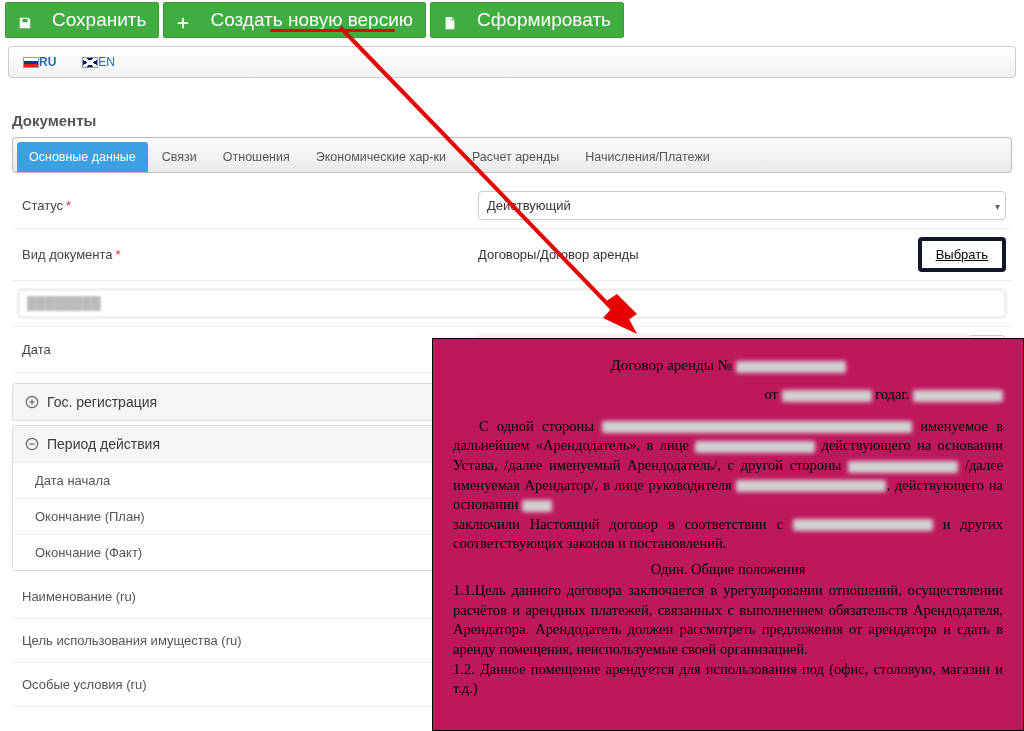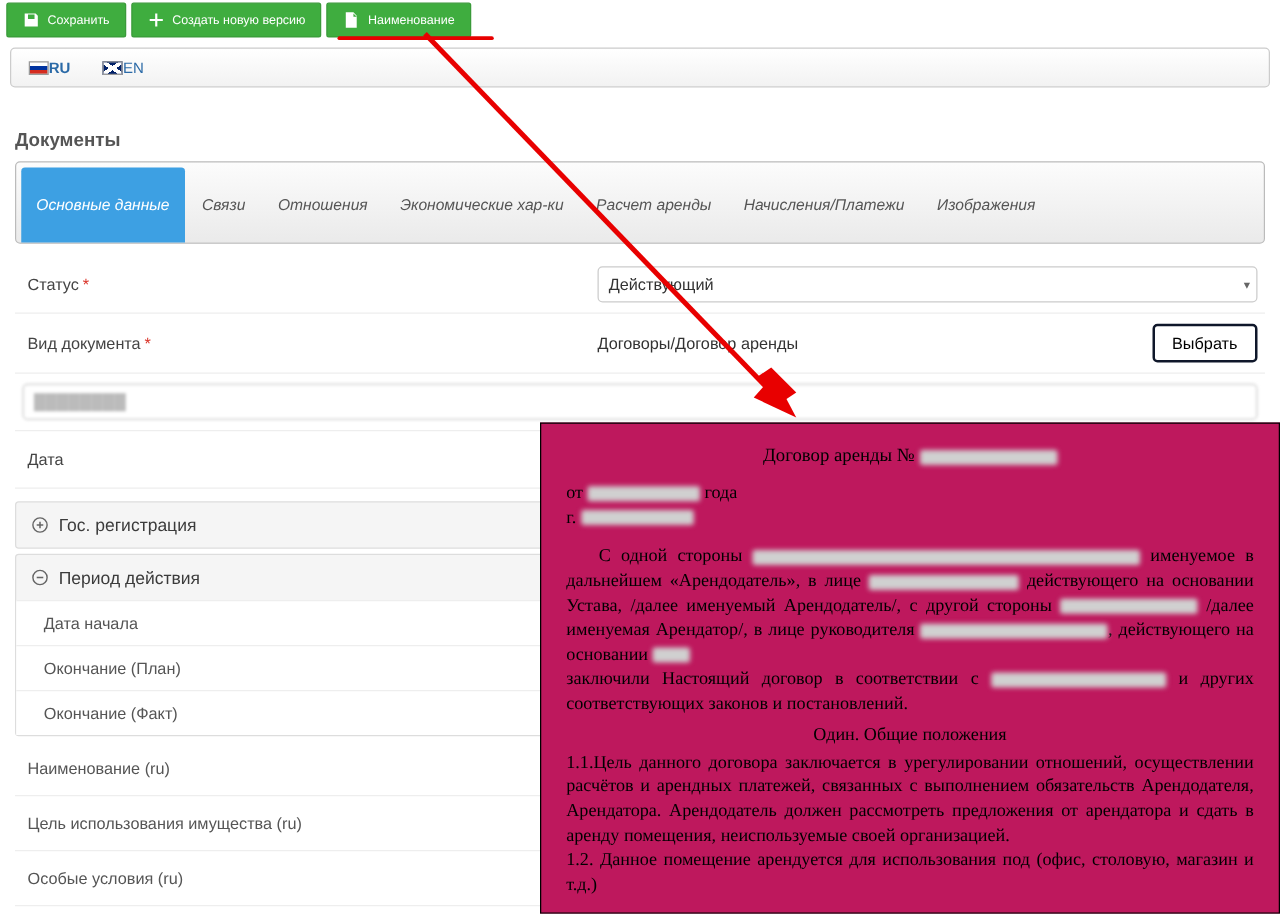--- a/index.html
+++ b/index.html
@@ -1,68 +1,68 @@
 <!DOCTYPE html>
 <html><head>
 <meta charset="utf-8">
 <style>
 * { box-sizing: border-box; margin: 0; padding: 0; }
 body { font-family: Arial, Helvetica, sans-serif; font-size: 13px; color: #333; background: #fff; width: 1024px; height: 731px; overflow: hidden; position: relative; }
 
 
 .top-buttons { display: flex; gap: 4px; padding: 2px 5px 0; }
-.btn-green { background: #3fad3f; color: #fff; border: 1px solid #3a9a3a; padding: 6px 12px; font-size: 10px; cursor: pointer; display: inline-flex; align-items: center; gap: 6px; border-radius: 2px; }
+.btn-green { background: #3fad3f; color: #fff; border: 1px solid #3a9a3a; padding: 6px 12px; font-size: 19px; cursor: pointer; display: inline-flex; align-items: center; gap: 20px; border-radius: 2px; }
 .underline-red { position: absolute; top: 29px; left: 270px; width: 125px; height: 3px; background: #e80000; border-radius: 2px; }
 
 
 .lang-bar { margin: 8px 8px 0; border: 1px solid #ccc; border-radius: 4px; background: linear-gradient(#fff,#f2f2f2); padding: 6px 10px; display: flex; gap: 18px; font-size: 12px; }
 .lang-item { display: flex; align-items: center; gap: 0; cursor: pointer; color: #2b6aa7; padding: 2px 4px; }
 .lang-item.active { font-weight: bold; color: #2b6aa7; }
 .flag { width: 16px; height: 11px; display: inline-block; }
 .flag-ru { background: linear-gradient(to bottom,#fff 33%,#0033a0 33% 66%,#d52b1e 66%); border: 1px solid #999; }
 .flag-en { background: #012169; position: relative; border: 1px solid #999; }
 .flag-en::before { content:""; position:absolute; inset:0; background: linear-gradient(to bottom right, transparent 40%, #fff 40% 60%, transparent 60%), linear-gradient(to top right, transparent 40%, #fff 40% 60%, transparent 60%); }
 
 
 .section-title { margin: 34px 12px 8px; font-size: 15px; font-weight: bold; color: #555; }
 
 
 .tabs-wrap { margin: 0 12px; border: 1px solid #bbb; border-radius: 4px; background: linear-gradient(#fcfcfc,#eaeaea); padding: 4px 4px 0 4px; display: flex; gap: 2px; font-size: 12.5px; }
-.tab { padding: 23px 12px; color: #555; cursor: pointer; border-radius: 3px 3px 0 0; font-style: italic; }
+.tab { padding: 8px 12px; color: #555; cursor: pointer; border-radius: 3px 3px 0 0; }
 .tab.active { background: #3da0e3; color: #fff; }
 
 
 .form { margin: 10px 12px; }
 .form-row { display: flex; align-items: center; padding: 8px 6px; border-bottom: 1px solid #eee; }
 .form-row .label { width: 460px; color: #444; font-size: 13px; padding-left: 4px; }
 .form-row .req { color: #d93025; margin-left: 3px; }
 .form-row .control { flex: 1; display: flex; align-items: center; gap: 6px; }
 .select, .text-input { width: 100%; border: 1px solid #ccc; border-radius: 4px; padding: 6px 8px; font-size: 13px; background: #fff; color: #333; }
 .select-wrap { position: relative; flex: 1; }
 .select-caret { position: absolute; right: 6px; top: 50%; transform: translateY(-50%); color: #666; font-size: 10px; pointer-events: none; }
-.btn-choose { background: #fff; border: 2px solid #0f172a; border-radius: 4px; padding: 6px 14px; cursor: pointer; font-size: 13px; }
+.btn-choose { background: #fff; border: 4px solid #0f172a; border-radius: 4px; padding: 6px 14px; cursor: pointer; font-size: 13px; text-decoration: underline; }
 .blurred { color: #bbb; filter: blur(1.2px); }
 .input-group { display: flex; width: 100%; }
 .input-group .text-input { border-radius: 4px 0 0 4px; border-right: none; }
 .cal-btn { border: 1px solid #ccc; border-radius: 0 4px 4px 0; background: #f7f7f7; padding: 0 10px; cursor: pointer; display: flex; align-items: center; }
 
 
 .panel { margin: 4px 12px; background: #f5f5f5; border: 1px solid #ddd; border-radius: 3px; }
 .panel-header { padding: 10px 12px; font-size: 14px; color: #3b3b3b; display: flex; align-items: center; gap: 8px; cursor: pointer; }
 .panel-body .form-row { border-bottom: none; padding: 10px 18px; background: #fff; border-top: 1px solid #eee; }
 .panel-body .label { color: #555; font-size: 13px; width: auto; }
 .simple-row { margin: 0 12px; padding: 14px 10px; border-bottom: 1px solid #eee; font-size: 13px; color: #555; }
 
 
 .arrow-svg { position: absolute; top: 22px; left: 335px; width: 330px; height: 320px; pointer-events: none; }
 
 
 .doc-preview { position: absolute; top: 338px; left: 432px; width: 592px; height: 393px; background: #be185d; border: 1px solid #000; padding: 16px 20px 8px 20px; font-family: 'Times New Roman', Times, serif; font-size: 14.5px; line-height: 1.35; color: #000; overflow: hidden; }
 .doc-title { text-align: center; margin-bottom: 10px; font-size: 15px; }
-.doc-line { display: flex; justify-content: flex-end; margin-bottom: 12px; flex-direction: column; }
+.doc-line { display: flex; justify-content: flex-end; margin-bottom: 12px; }
 .blur-span { display: inline-block; background: #d0d0d0; color: transparent; border-radius: 2px; filter: blur(2px); vertical-align: middle; }
 .doc-body { text-align: justify; }
 .doc-section { text-align: center; margin: 6px 0 2px; }
 .indent { text-indent: 26px; }
 
 .icon { width: 14px; height: 14px; display: inline-block; }
 </style>
 </head>
 <body>
 
@@ -82,21 +82,21 @@
         </svg>
     </span>
     <span>Создать новую версию</span>
   </button>
   <button class="btn-green">
     <span class="icon">
       <svg viewBox="0 0 16 16" fill="#fff">
           <path d="M3 1h7l3 3v11H3V1zm7 1v3h3l-3-3zM5 7h6v1H5V7zm0 2h6v1H5V9zm0 2h6v1H5v-1z"></path>
         </svg>
     </span>
-    <span>Наименование</span>
+    <span>Сформировать</span>
   </button>
 </div>
 <div class="underline-red"></div>
 
 <div class="lang-bar">
   <div class="lang-item active">
     <span class="flag flag-ru"></span>
     <span>RU</span>
   </div>
   <div class="lang-item">
@@ -107,21 +107,20 @@
 
 <div class="section-title">Документы</div>
 
 <div class="tabs-wrap">
   <div class="tab active">Основные данные</div>
   <div class="tab">Связи</div>
   <div class="tab">Отношения</div>
   <div class="tab">Экономические хар-ки</div>
   <div class="tab">Расчет аренды</div>
   <div class="tab">Начисления/Платежи</div>
-  <div class="tab">Изображения</div>
 </div>
 
 <div class="form">
   <div class="form-row">
     <div class="label"><span>Статус</span><span class="req">*</span></div>
     <div class="control">
       <div class="select-wrap">
         <div class="select">Действующий</div>
         <span class="select-caret">▾</span>
       </div>

